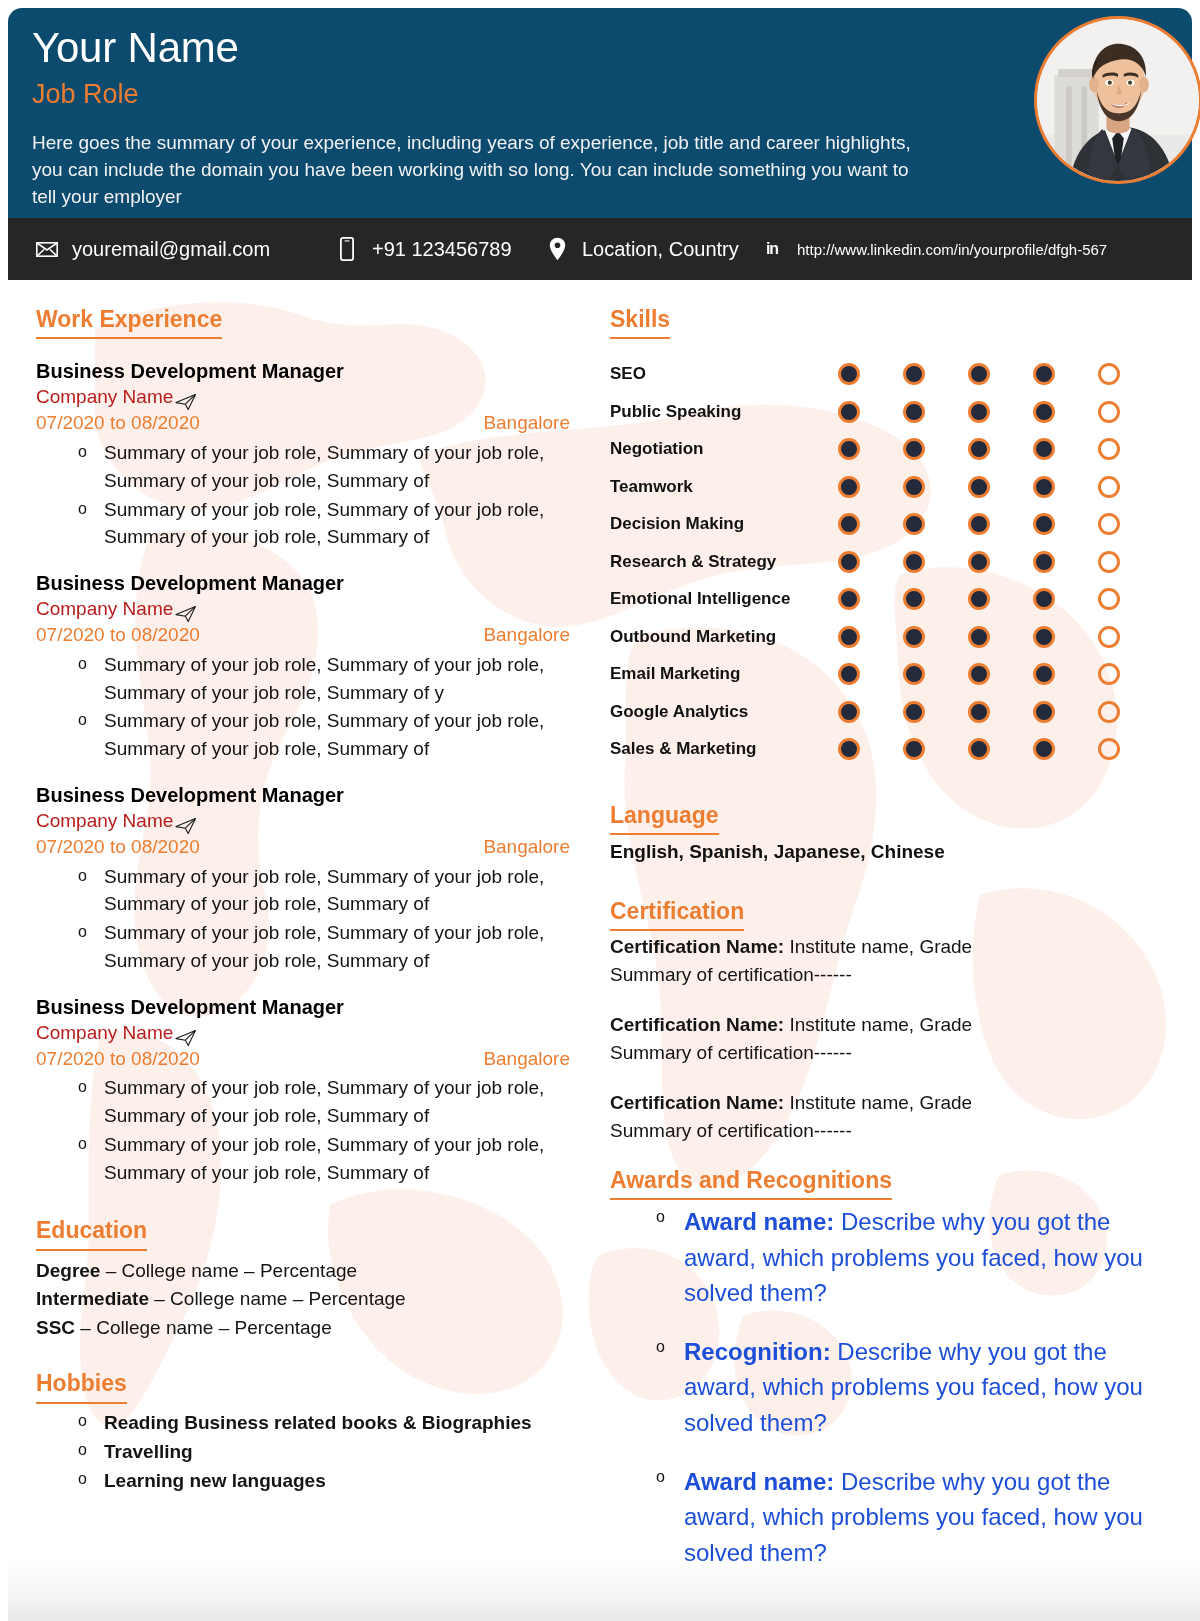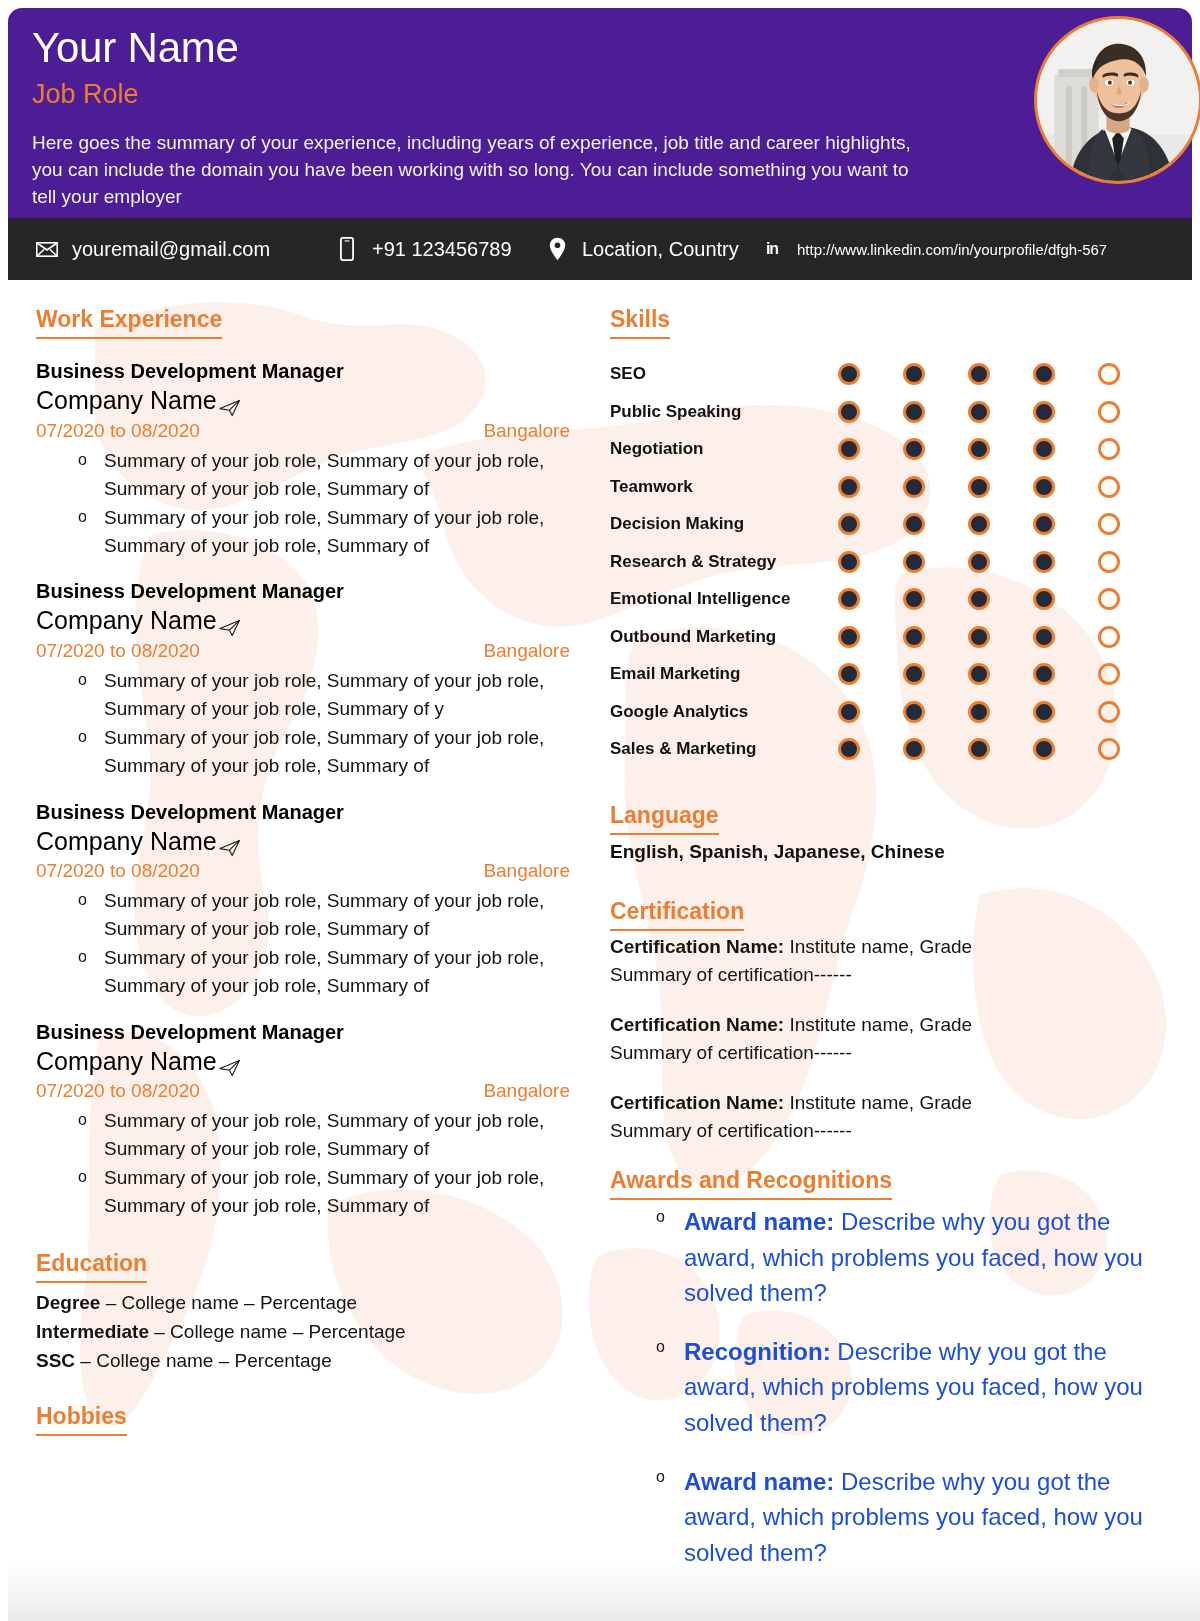--- a/index.html
+++ b/index.html
@@ -29,21 +29,21 @@
     opacity: 1;
   }
   #watermark svg { width: 100%; height: 100%; display: block; }
 
   
   #header {
     position: relative;
     z-index: 3;
     margin: 8px 8px 0 8px;
     height: 210px;
-    background: #4c1d95;
+    background: #0c4a6e;
     border-radius: 14px 14px 0 0;
     padding: 18px 24px 0 24px;
     overflow: visible;
   }
   #name {
     color: #ffffff;
     font-size: 42px;
     font-weight: 400;
     line-height: 1.05;
     letter-spacing: -0.2px;
@@ -139,25 +139,25 @@
 
   
   .job { margin-top: 19px; }
   .job-title {
     font-size: 20px;
     font-weight: 700;
     color: #000000;
     line-height: 1.3;
   }
   .job-company {
-    font-size: 25px;
-    color: #000000;
+    font-size: 19px;
+    color: #b91c1c;
     line-height: 1.35;
     display: flex;
-    align-items: center;
+    align-items: flex-end;
     gap: 2px;
   }
   .plane-icon { display: inline-block; width: 22px; height: 18px; }
   .job-meta {
     display: flex;
     justify-content: space-between;
     color: #ed7d31;
     font-size: 19px;
     line-height: 1.4;
     padding-right: 16px;
@@ -501,20 +501,25 @@
         <div class="sec-head">Education</div>
         <div id="edu-container" style="margin-top:6px;">
             <div class="edu-line"><b>Degree</b><span> – College name – Percentage</span></div>
             <div class="edu-line"><b>Intermediate</b><span> – College name – Percentage</span></div>
             <div class="edu-line"><b>SSC</b><span> – College name – Percentage</span></div>
           </div>
       </div>
 
       <div id="hobbies-block">
         <div class="sec-head">Hobbies</div>
+        <ul class="hobby-list" id="hobbies-container">
+            <li>Reading Business related books &amp; Biographies</li>
+            <li>Travelling</li>
+            <li>Learning new languages</li>
+          </ul>
       </div>
 
     </div>
 
     <div id="col-right">
 
       <div id="skills-block">
         <div class="sec-head">Skills</div>
         <div id="skills-list">
             <div class="skill-row">

